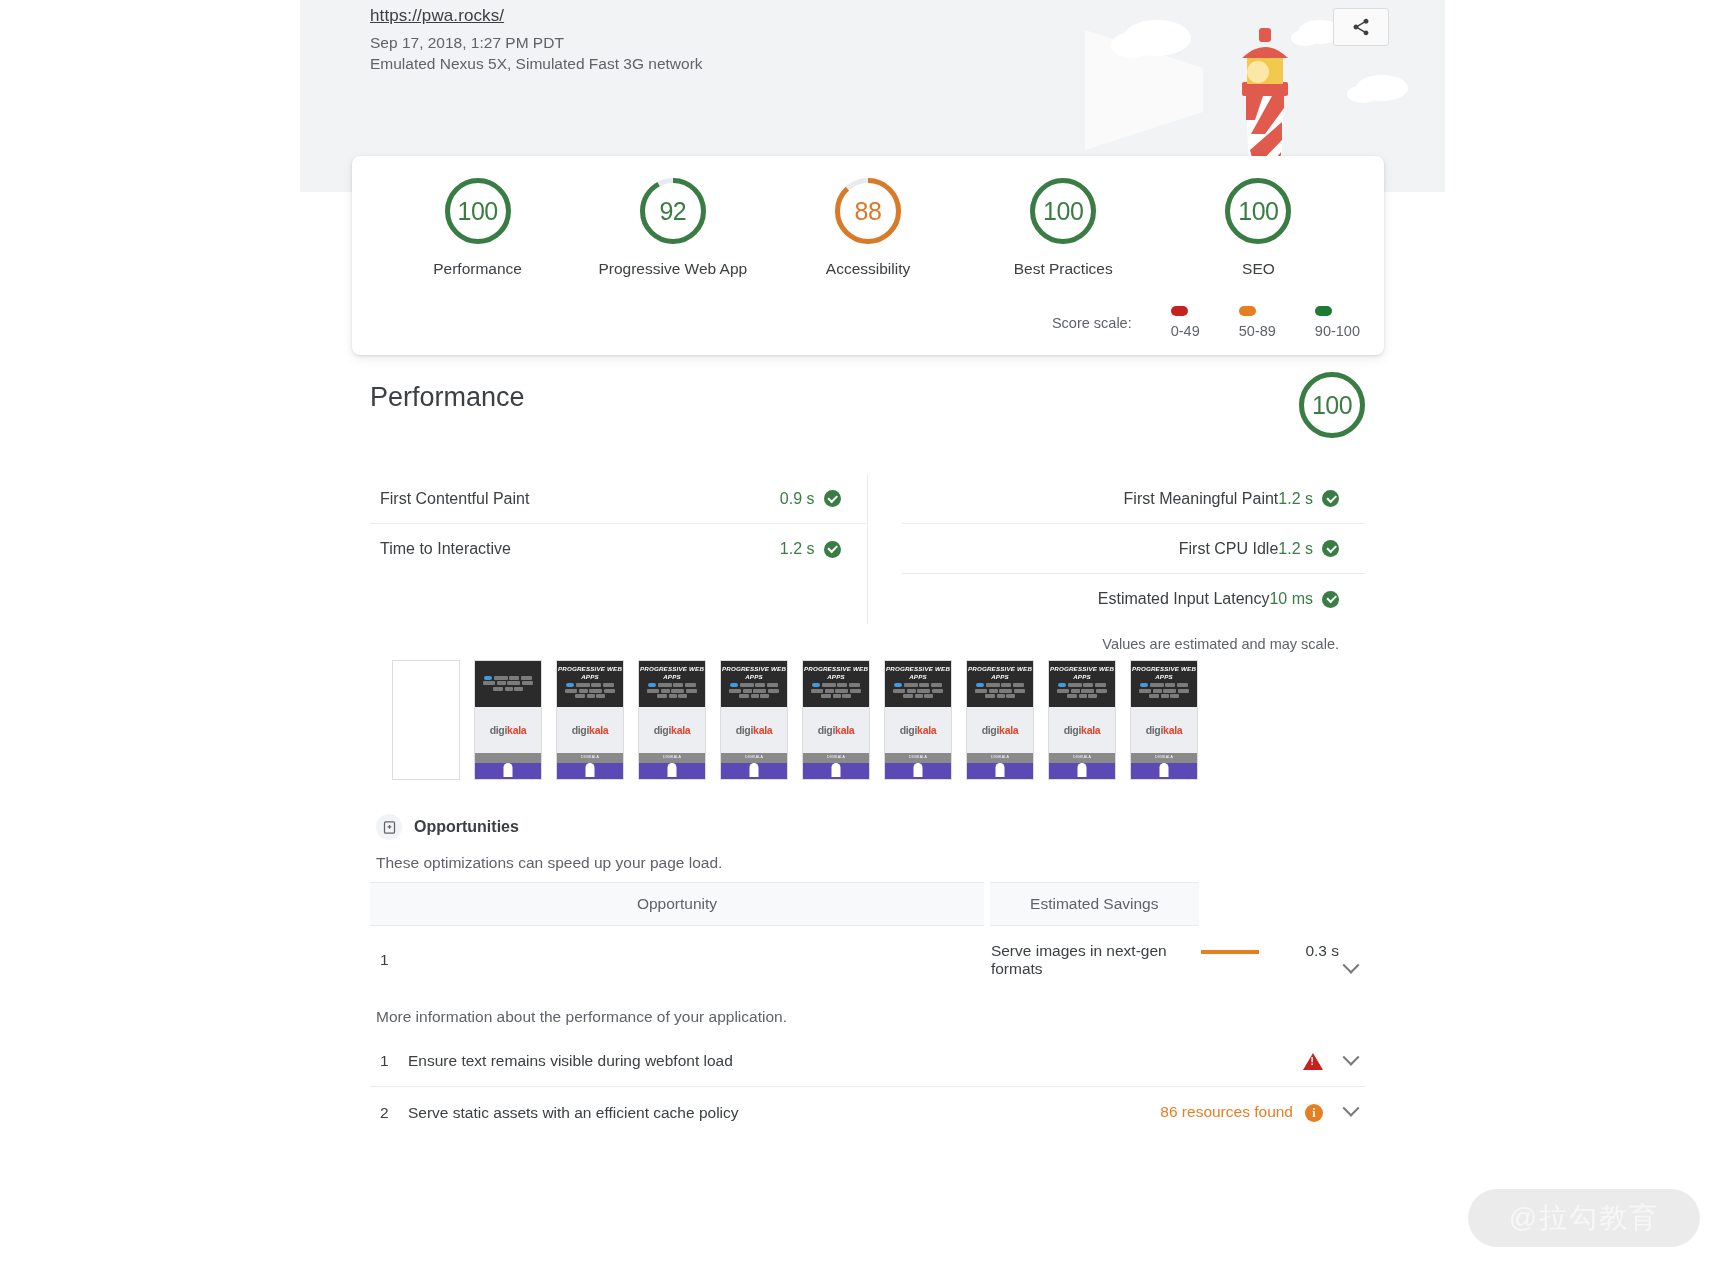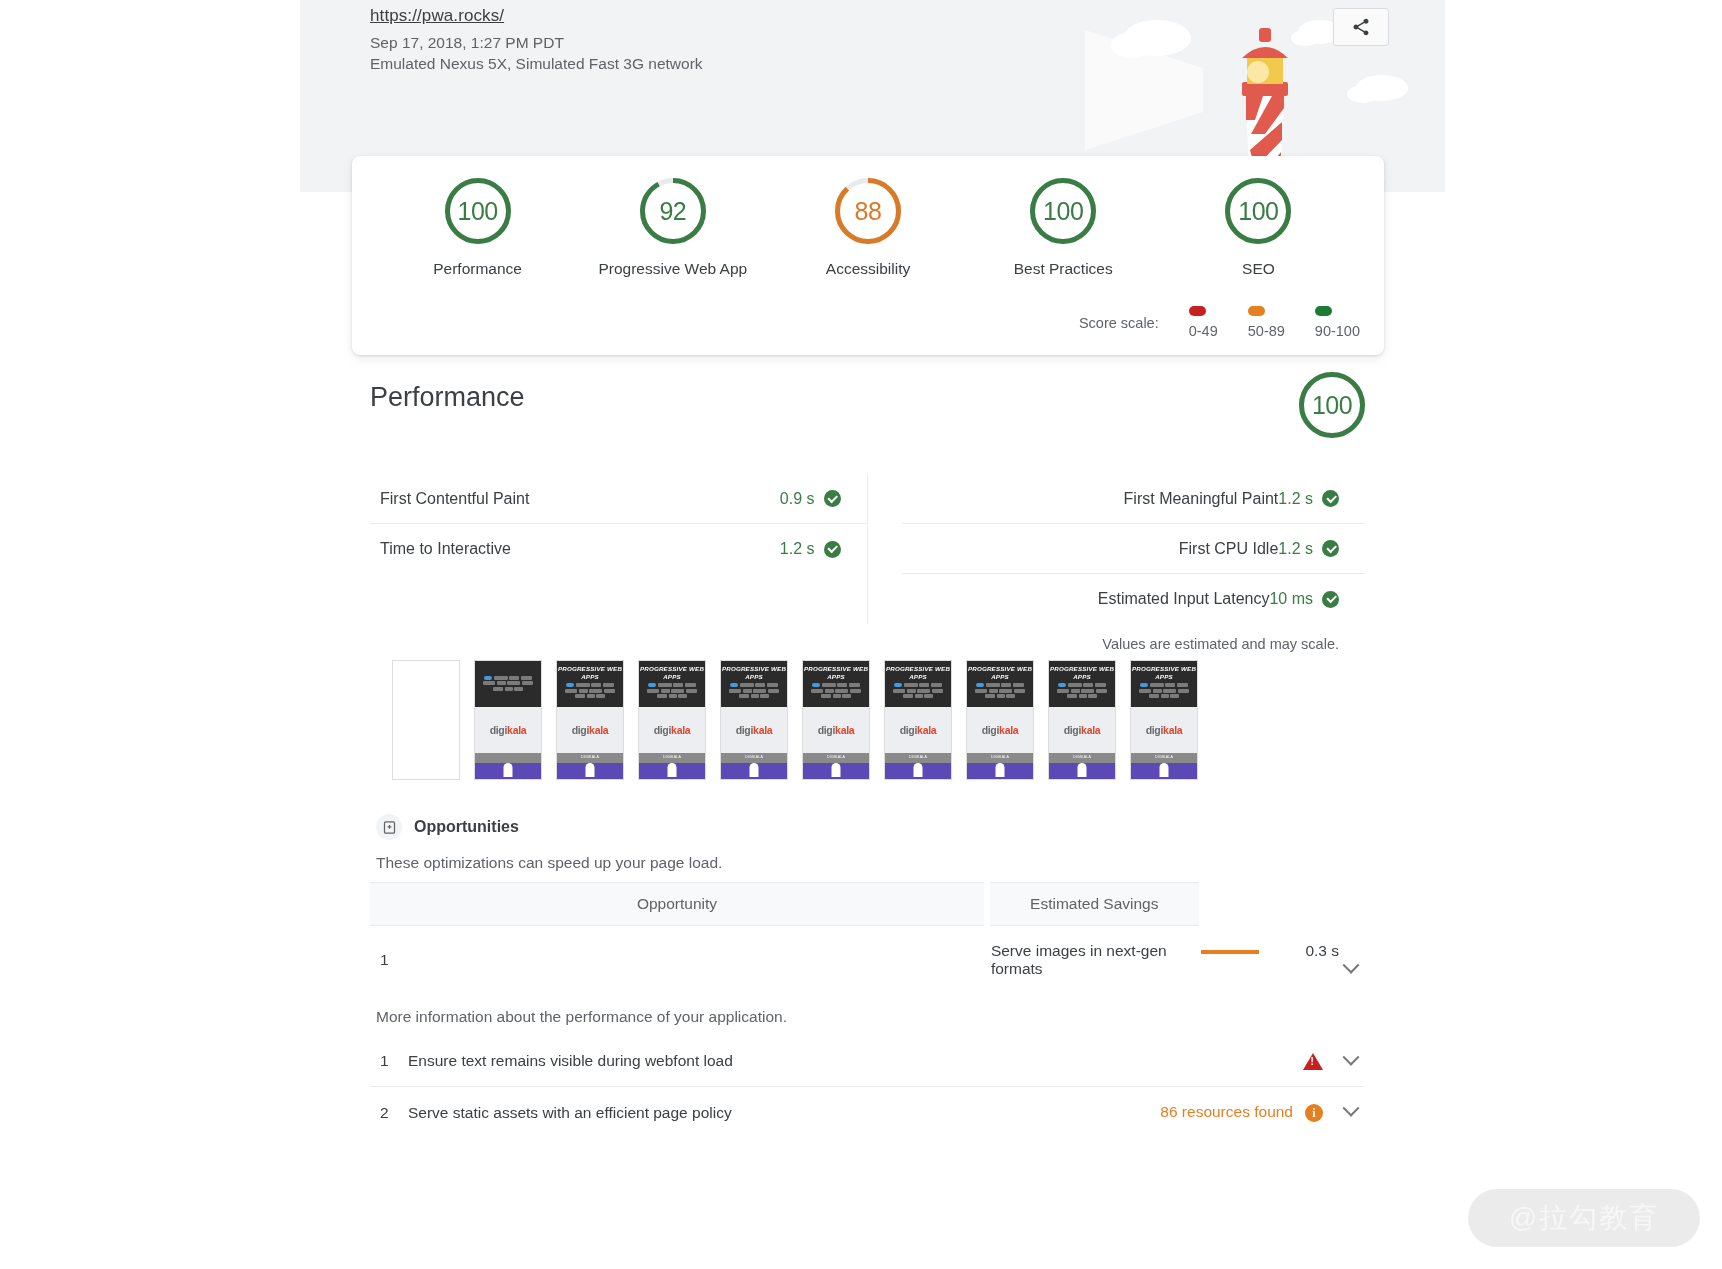--- a/index.html
+++ b/index.html
@@ -43,21 +43,21 @@
   .gauge-cell { flex:1; display:flex; flex-direction:column; align-items:center; }
   .gauge-wrap { position:relative; width:66px; height:66px; }
   .gauge-num {
     position:absolute; inset:0; display:flex; align-items:center; justify-content:center;
     font-size: 25px; letter-spacing:-.5px;
   }
   .gauge-label { margin-top: 16px; font-size: 15.5px; color:#3c4043; white-space:nowrap; }
 
   .score-scale {
     position:absolute; right: 24px; bottom: 16px;
-    display:flex; align-items:center; gap: 16px; font-size: 14.5px; color:#5f6368;
+    display:flex; align-items:center; gap: 25px; font-size: 14.5px; color:#5f6368;
   }
   .scale-group { display:flex; gap: 7px; margin-left: 14px; flex-direction: column; }
   .pill { width:17px; height:10px; border-radius:6px; display:inline-block; }
 
   
   .report { position:absolute; left: 370px; top: 382px; width: 995px; }
   .cat-header { position:relative; height: 78px; }
   .cat-title { font-size: 27px; color:#3c4043; font-weight:400; }
   .cat-gauge { position:absolute; right: 0; top: -10px; width:66px; height:66px; }
 
@@ -563,21 +563,21 @@
 
     <table class="tbl">
       <tbody id="diag-body">
           <tr>
             <td class="idx" style="width:34px">1</td>
             <td style="padding-left:4px">Ensure text remains visible during webfont load</td>
             <td class="row-right" style="width:300px"><span class="warn-tri"></span><span class="chev"></span></td>
           </tr>
           <tr>
             <td class="idx" style="width:34px">2</td>
-            <td style="padding-left:4px">Serve static assets with an efficient page policy</td>
+            <td style="padding-left:4px">Serve static assets with an efficient cache policy</td>
             <td class="row-right" style="width:300px"><span class="orange-txt">86 resources found</span><span class="info-dot">i</span><span class="chev"></span></td>
           </tr>
         </tbody>
     </table>
   </div>
 
   <div class="watermark">@拉勾教育</div>
 </div>
 
 </body></html>

